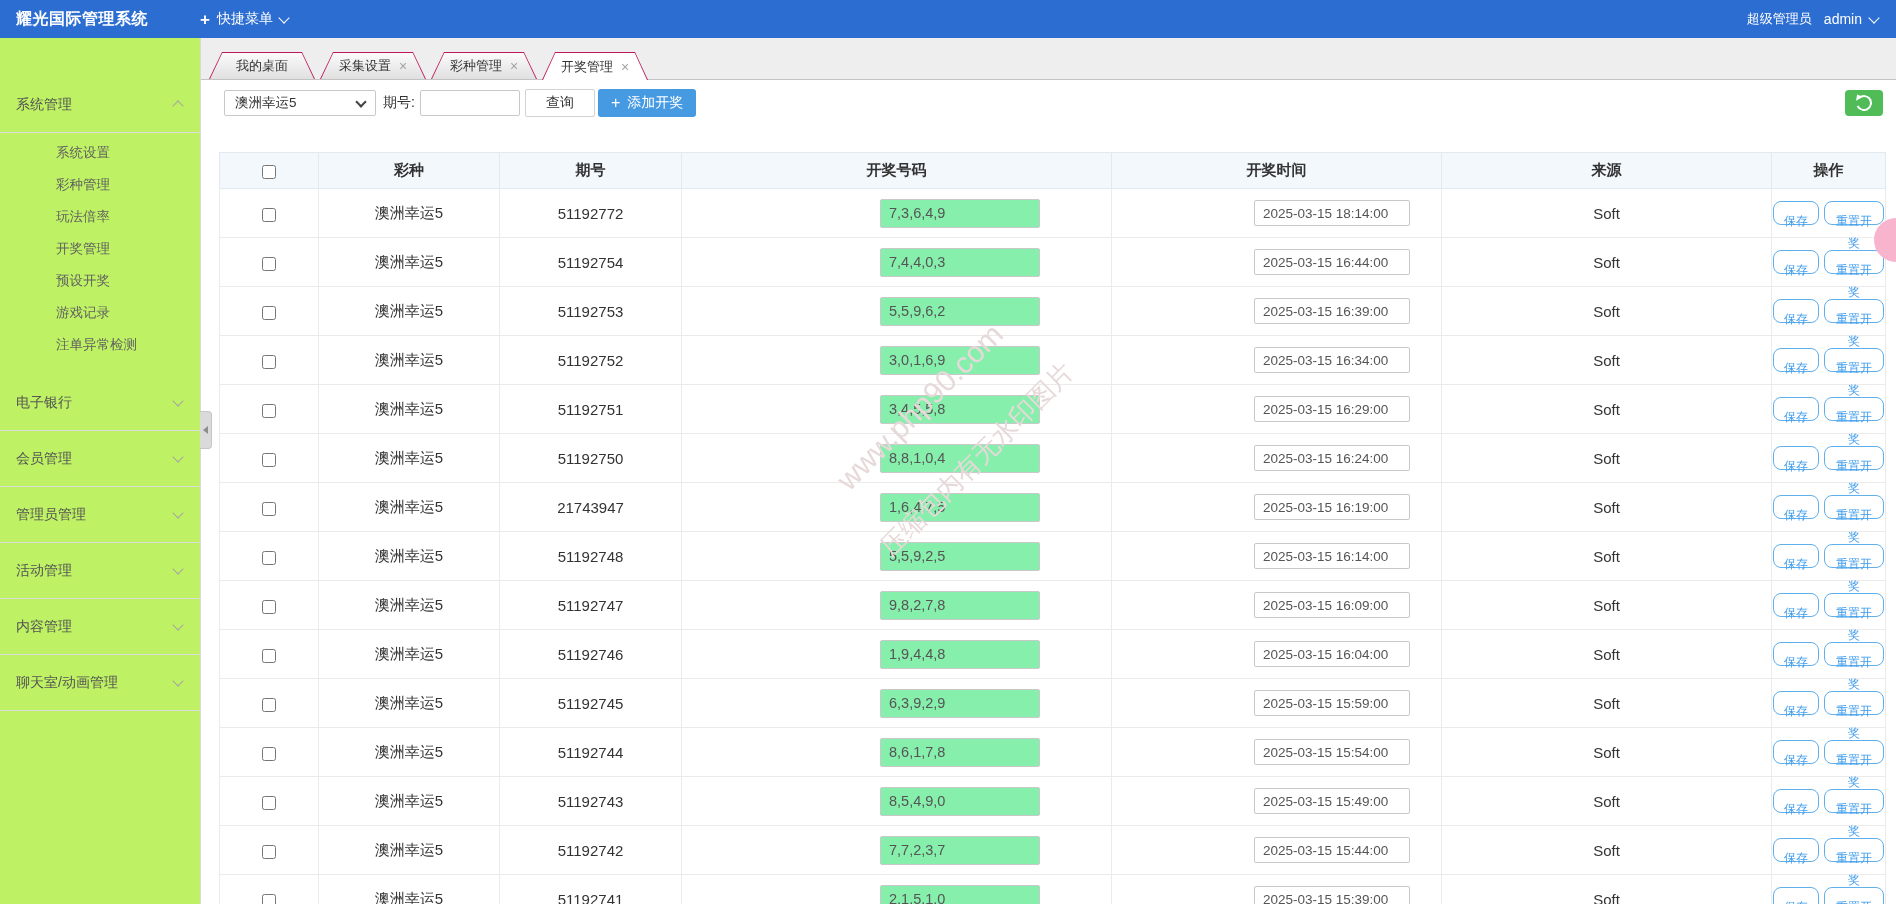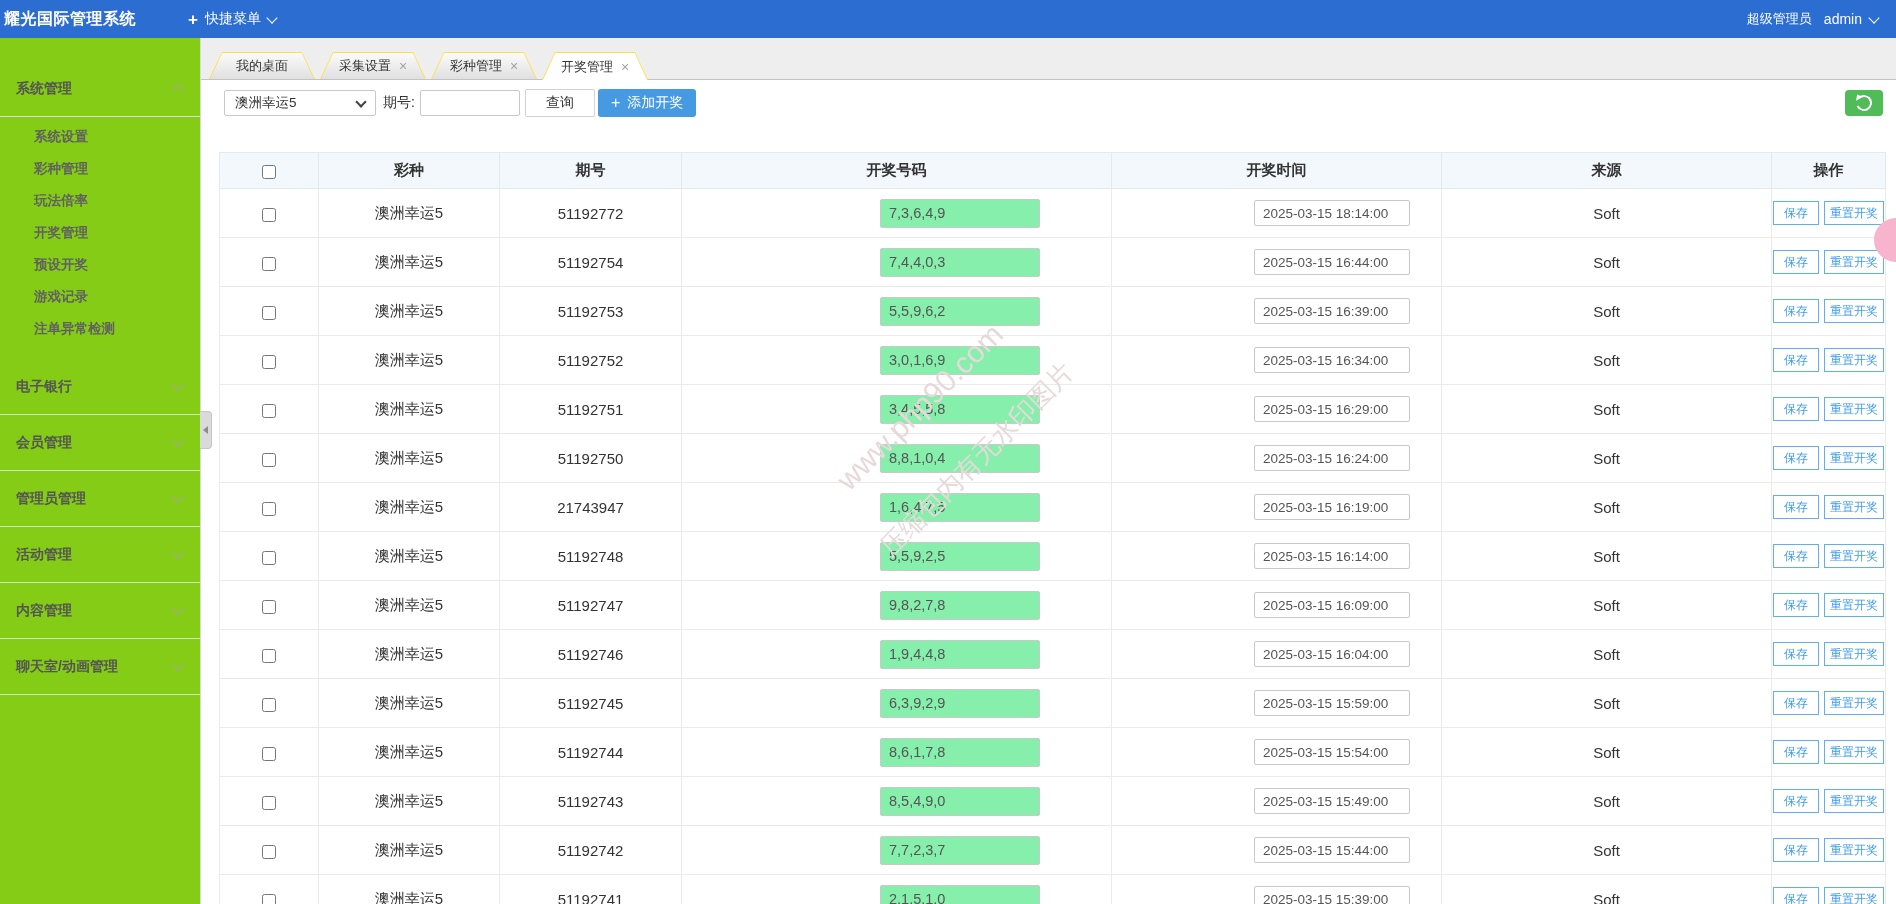--- a/index.html
+++ b/index.html
@@ -3,40 +3,40 @@
 <meta charset="utf-8">
 <style>
   html,body{margin:0;padding:0;}
   body{width:1896px;height:904px;overflow:hidden;position:relative;background:#fff;
        font-family:"Liberation Sans","DejaVu Sans",sans-serif;-webkit-font-smoothing:antialiased;}
   .chev{display:inline-block;width:7px;height:7px;border-right:1.6px solid currentColor;border-bottom:1.6px solid currentColor;transform:rotate(45deg);margin-top:-3px;}
   .chev.up{transform:rotate(-135deg);margin-top:3px;}
 
   
   .topbar{position:absolute;left:0;top:0;width:1896px;height:38px;background:#2c6dd2;display:flex;align-items:center;color:#fff;z-index:30;}
-  .tb-title{padding-left:4px;font-size:16px;font-weight:bold;letter-spacing:.5px;}
+  .tb-title{padding-left:16px;font-size:16px;font-weight:bold;letter-spacing:.5px;}
   .tb-quick{margin-left:52px;display:flex;align-items:center;gap:7px;font-size:14px;cursor:pointer;}
   .tb-plus{font-size:17px;font-weight:bold;line-height:1;}
   .tb-right{margin-left:auto;display:flex;align-items:center;gap:12px;padding-right:18px;}
   .tb-role{font-size:13px;}
   .tb-user{font-size:14px;display:flex;align-items:center;gap:8px;cursor:pointer;}
 
   
-  .sidebar{position:absolute;left:0;top:38px;width:200px;height:866px;background:#84cc16;box-sizing:border-box;padding-top:23px;overflow:hidden;font-weight:bold;}
+  .sidebar{position:absolute;left:0;top:38px;width:200px;height:866px;background:#bef264;box-sizing:border-box;padding-top:39px;overflow:hidden;}
   .sb-group-header{height:56px;display:flex;align-items:center;justify-content:space-between;padding:0 18px 0 16px;font-size:14px;color:#555;border-bottom:1px solid #dcdcdc;cursor:pointer;box-sizing:border-box;}
   .sb-group-header .chev{color:#a5a5a5;}
   .sb-sub{padding:4px 0 14px 0;}
-  .sb-subitem{height:32px;line-height:32px;padding-left:34px;font-size:13.5px;color:#616161;cursor:pointer;}
+  .sb-subitem{height:32px;line-height:32px;padding-left:34px;font-size:13.5px;color:#616161;cursor:pointer;margin-left:22px;}
   .collapse-handle{position:absolute;left:200px;top:411px;width:11px;height:36px;background:#dadada;border:1px solid #c6c6c6;border-left:none;border-radius:0 4px 4px 0;display:flex;align-items:center;justify-content:center;cursor:pointer;z-index:25;}
   .collapse-handle .tri{width:0;height:0;border-top:4px solid transparent;border-bottom:4px solid transparent;border-right:5px solid #8d8d8d;}
 
   
   .main{position:absolute;left:200px;top:38px;right:0;bottom:0;background:#fff;border-left:1px solid #d9d9d9;box-sizing:border-box;}
   .tabstrip{height:42px;background:#eeeeee;border-bottom:1px solid #c3c3c3;display:flex;align-items:flex-end;padding-left:8px;box-sizing:border-box;}
-  .tab{position:relative;width:106px;height:27px;margin-right:5px;clip-path:polygon(13px 0,calc(100% - 13px) 0,100% 100%,0 100%);background:#fde047;flex:none;cursor:pointer;}
+  .tab{position:relative;width:106px;height:27px;margin-right:5px;clip-path:polygon(13px 0,calc(100% - 13px) 0,100% 100%,0 100%);background:#be185d;flex:none;cursor:pointer;}
   .tab-inner{position:absolute;left:1px;right:1px;top:1px;bottom:0;clip-path:polygon(12.3px 0,calc(100% - 12.3px) 0,100% 100%,0 100%);background:linear-gradient(#fbfbfb,#e0e0e0);display:flex;align-items:center;justify-content:center;gap:8px;font-size:13px;color:#333;}
   .tab.active{height:28px;margin-bottom:-1px;}
   .tab.active .tab-inner{background:#fff;}
   .tab-close{color:#a3a3a3;font-size:14px;line-height:1;cursor:pointer;}
 
   .toolbar{height:36px;padding:5px 13px 0 23px;display:flex;align-items:center;box-sizing:content-box;}
   .sel{width:152px;height:26px;border:1px solid #c9c9c9;border-radius:2px;background:#fff;display:flex;align-items:center;justify-content:space-between;padding:0 10px;font-size:13.5px;color:#333;box-sizing:border-box;cursor:pointer;}
   .sel .chev{color:#444;border-width:2px;width:6px;height:6px;}
   .lbl-period{margin-left:7px;font-size:14px;color:#333;}
   .inp-period{margin-left:5px;width:100px;height:26px;border:1px solid #c9c9c9;border-radius:2px;box-sizing:border-box;padding:0 6px;font-size:13px;color:#333;outline:none;}
@@ -50,21 +50,21 @@
   
   .table-wrap{margin:31px 0 0 18px;width:1666px;}
   table.grid{border-collapse:collapse;table-layout:fixed;width:1666px;background:#fff;}
   table.grid thead th{height:35px;background:#f3f8fc;border:1px solid #e2eaf1;font-size:15px;font-weight:bold;color:#333;padding:0;}
   table.grid tbody td{height:48px;border:1px solid #ebebeb;text-align:center;font-size:15px;color:#333;padding:0;}
   td.c-lottery{font-size:14.5px;}
   td.c-numbers{text-align:left;}
   td.c-time{text-align:left;}
   .inp-num{margin-left:127px;width:160px;height:29px;border:1px solid #c9c9c9;border-radius:2px;box-sizing:border-box;padding:0 8px;font-size:14.5px;color:#555;outline:none;background:#86efac;}
   .inp-time{margin-left:111px;width:156px;height:26px;border:1px solid #c9c9c9;border-radius:2px;box-sizing:border-box;padding:0 8px;font-size:13.5px;color:#555;outline:none;background:#fff;}
-  .btn-save,.btn-reset{display:inline-block;height:24px;line-height:22px;box-sizing:border-box;background:#fff;border:1px solid #5fb0ec;border-radius:0;color:#3f9ced;font-size:12px;padding:0;cursor:pointer;vertical-align:middle;}
+  .btn-save,.btn-reset{display:inline-block;height:24px;line-height:22px;box-sizing:border-box;background:#fff;border:1px solid #5fb0ec;border-radius:8px;color:#3f9ced;font-size:12px;padding:8px;cursor:pointer;vertical-align:middle;}
   .btn-save{width:46px;margin-right:5px;}
   .btn-reset{width:60px;text-align:center;}
   input[type=checkbox]{width:14px;height:14px;margin:0;vertical-align:middle;cursor:pointer;}
 
   
   .wm{position:absolute;color:#e7d9d9;pointer-events:none;z-index:12;text-align:center;white-space:nowrap;}
   .wm1{left:785px;top:390px;width:270px;font-size:30px;transform:rotate(-45deg);}
   .wm2{left:812px;top:442px;width:330px;font-size:26px;transform:rotate(-45deg);}
   .pink-float{position:absolute;left:1874px;top:218px;width:44px;height:44px;border-radius:50%;background:#f7b4cc;z-index:28;cursor:pointer;}
 </style>

